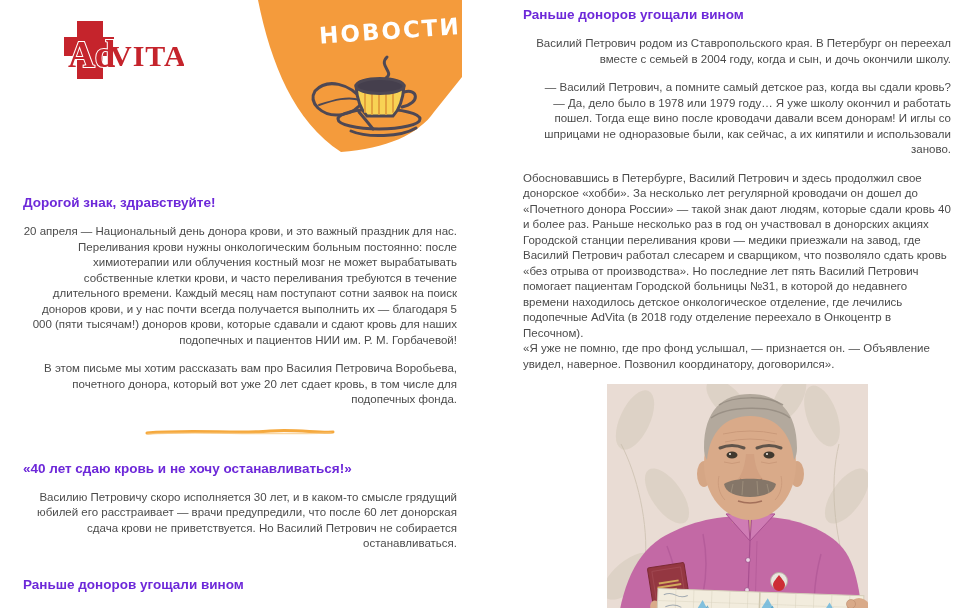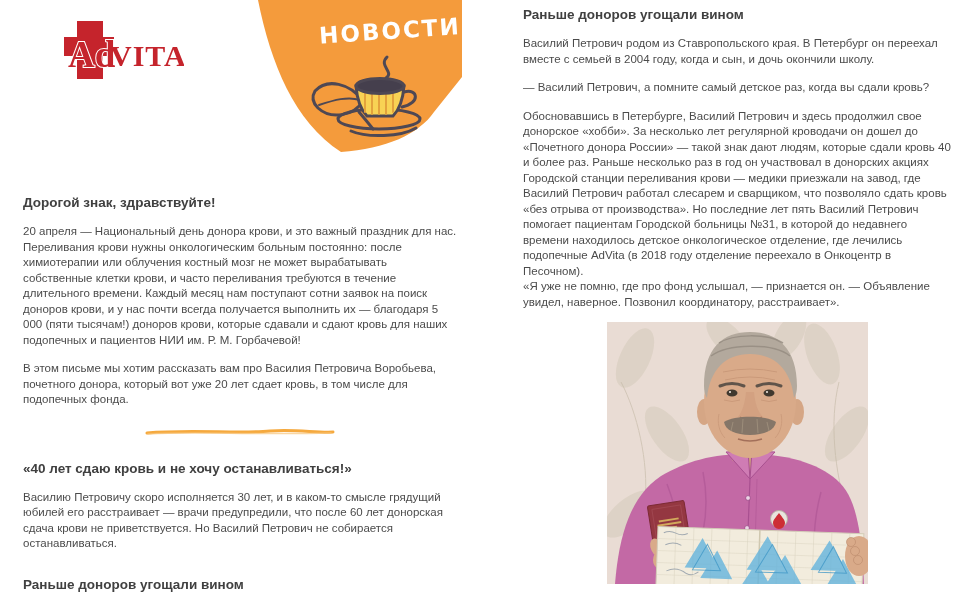--- a/index.html
+++ b/index.html
@@ -24,24 +24,24 @@
     font-family: "DejaVu Sans", sans-serif;
     font-weight: 700; font-size: 23px; letter-spacing: 2px;
     text-transform: uppercase;
     transform: rotate(-4deg);
   }
   .col { position: absolute; font-size: 11.5px; line-height: 15.5px; }
   .col-left  { left: 23px;  top: 194px; width: 434px; }
   .col-right { left: 523px; top: 6px;   width: 428px; }
   .heading {
     margin: 0 0 12px; font-size: 13.5px; line-height: 18px;
-    font-weight: 700; color: #404040;
+    font-weight: 700; color: #6d28d9;
   }
   .heading-gap { margin-top: 24px; }
-  .para { margin: 0 0 13px; }
+  .para { margin: 0 0 13px; text-align: right; }
   .para-tight { margin: 0; }
   .line { display: block; }
   .divider { display: block; margin: 20px auto 24px; }
   .photo { display: block; margin: 12px auto 0; }
 </style>
 </head>
 <body>
 
 <div>
 
@@ -85,23 +85,24 @@
     <p class="para">Василию Петровичу скоро исполняется 30 лет, и в каком-то смысле грядущий юбилей его расстраивает — врачи предупредили, что после 60 лет донорская сдача крови не приветствуется. Но Василий Петрович не собирается останавливаться.</p>
     <h2 class="heading heading-gap">Раньше доноров угощали вином</h2>
     <p class="para">Василий Петрович родом из Ставропольского края. В Петербург он переехал вместе с семьей в 2004 году, когда и сын, и дочь окончили школу.</p>
   </section>
 
   <section class="col col-right">
     <h2 class="heading">Раньше доноров угощали вином</h2>
     <p class="para">Василий Петрович родом из Ставропольского края. В Петербург он переехал вместе с семьей в 2004 году, когда и сын, и дочь окончили школу.</p>
     <p class="para">
       <span class="line">— Василий Петрович, а помните самый детское раз, когда вы сдали кровь?</span>
+      <span class="line">— Да, дело было в 1978 или 1979 году… Я уже школу окончил и работать пошел. Тогда еще вино после кроводачи давали всем донорам! И иглы со шприцами не одноразовые были, как сейчас, а их кипятили и использовали заново.</span>
     </p>
     <p class="para-tight">Обосновавшись в Петербурге, Василий Петрович и здесь продолжил свое донорское «хобби». За несколько лет регулярной кроводачи он дошел до «Почетного донора России» — такой знак дают людям, которые сдали кровь 40 и более раз. Раньше несколько раз в год он участвовал в донорских акциях Городской станции переливания крови — медики приезжали на завод, где Василий Петрович работал слесарем и сварщиком, что позволяло сдать кровь «без отрыва от производства». Но последние лет пять Василий Петрович помогает пациентам Городской больницы №31, в которой до недавнего времени находилось детское онкологическое отделение, где лечились подопечные AdVita (в 2018 году отделение переехало в Онкоцентр в Песочном).</p>
-    <p class="para-tight">«Я уже не помню, где про фонд услышал, — признается он. — Объявление увидел, наверное. Позвонил координатору, расстраивает».</p>
+    <p class="para-tight">«Я уже не помню, где про фонд услышал, — признается он. — Объявление увидел, наверное. Позвонил координатору, договорился».</p>
 
     <svg class="photo" width="261" height="262" viewBox="0 0 261 262">
       <rect width="261" height="262" fill="#e9dcd4"></rect>
       <g fill="#d6ccbc" opacity="0.6">
         <ellipse cx="28" cy="36" rx="15" ry="32" transform="rotate(25 28 36)"></ellipse>
         <ellipse cx="60" cy="112" rx="15" ry="32" transform="rotate(-35 60 112)"></ellipse>
         <ellipse cx="22" cy="192" rx="15" ry="32" transform="rotate(50 22 192)"></ellipse>
         <ellipse cx="70" cy="232" rx="14" ry="28" transform="rotate(10 70 232)"></ellipse>
         <ellipse cx="215" cy="32" rx="15" ry="32" transform="rotate(-20 215 32)"></ellipse>
         <ellipse cx="240" cy="112" rx="15" ry="32" transform="rotate(35 240 112)"></ellipse>

